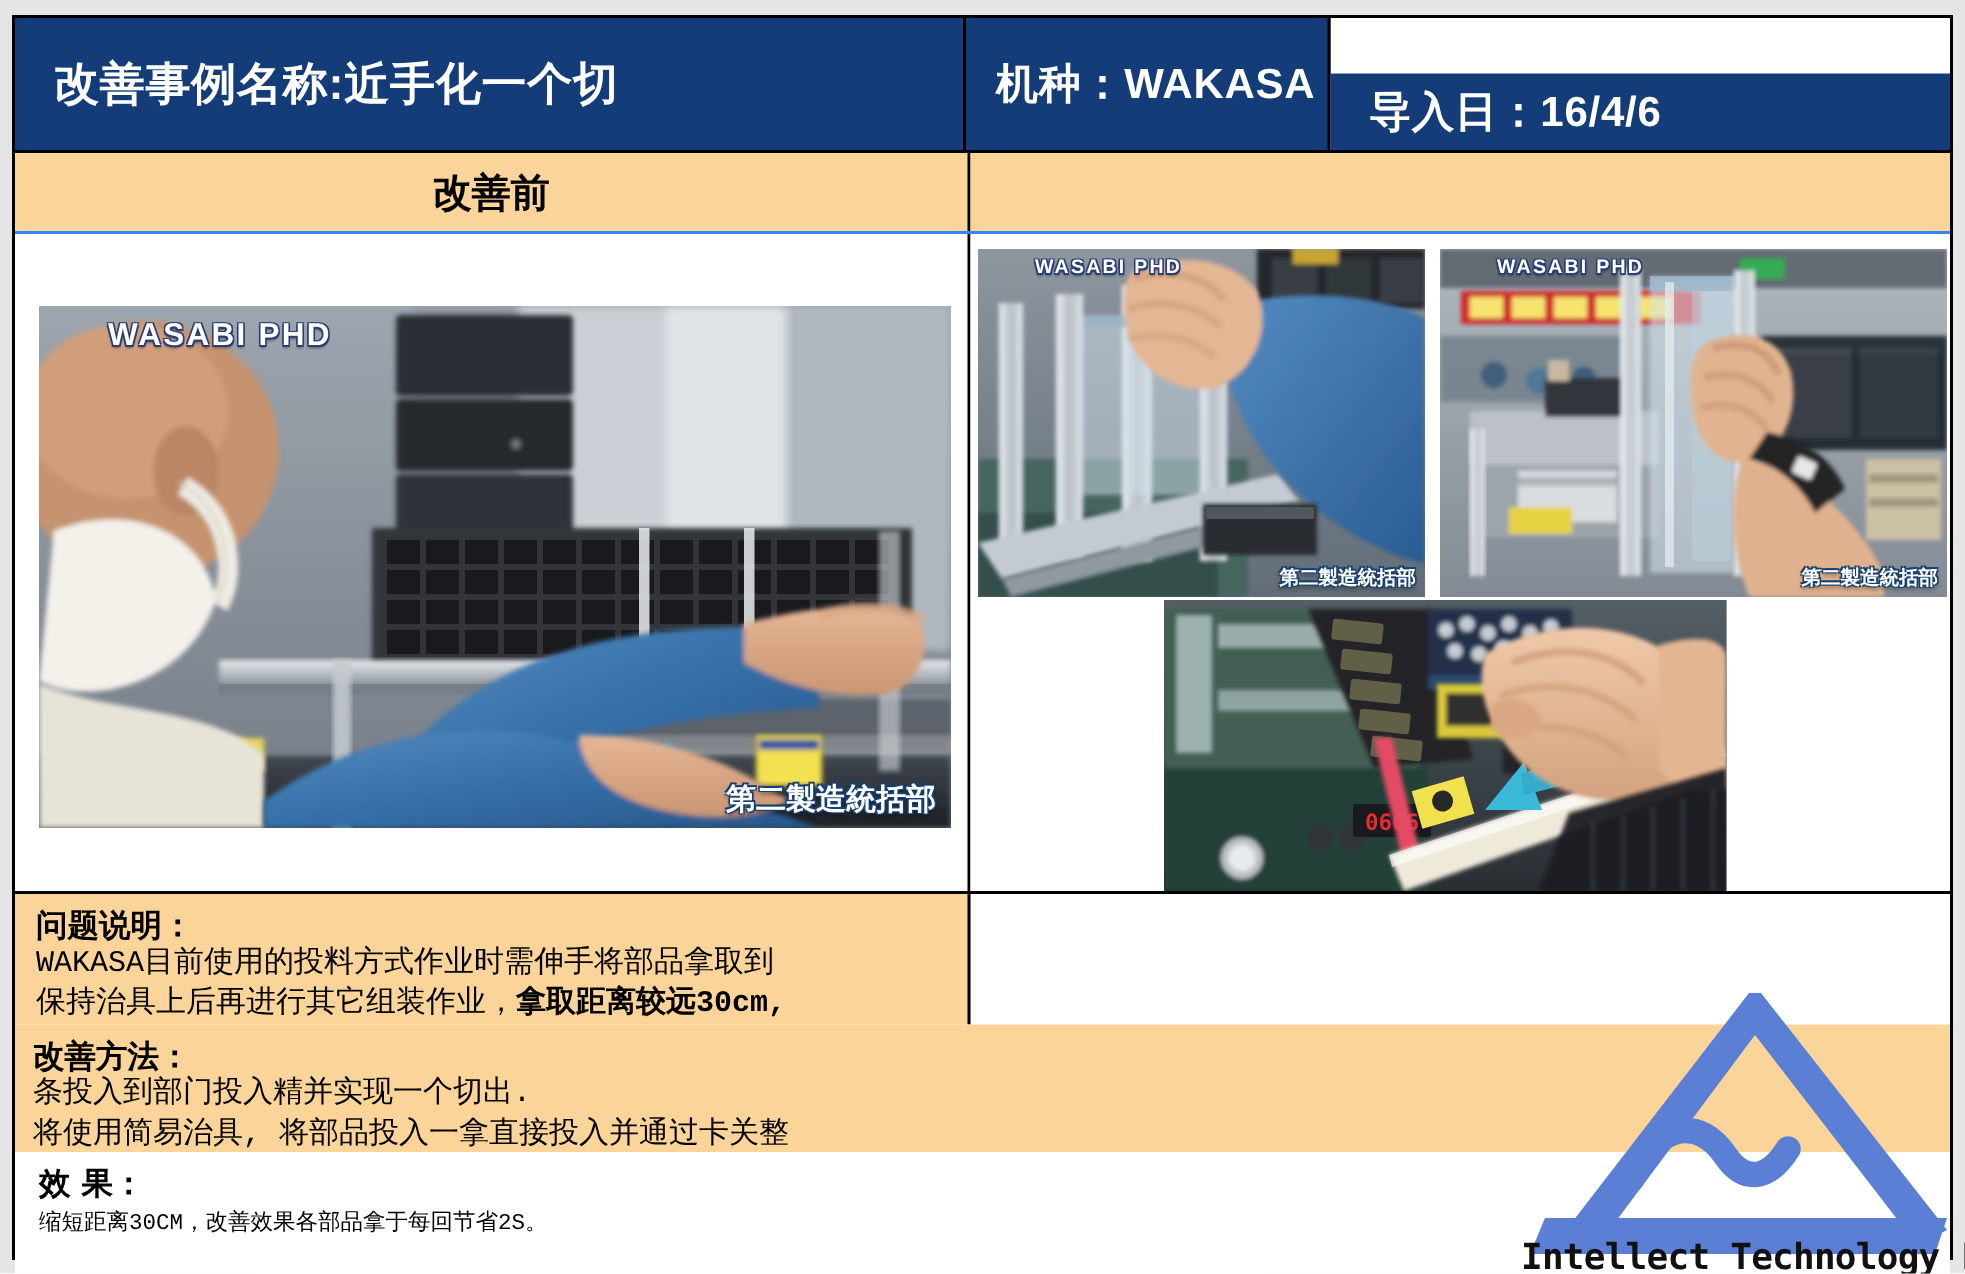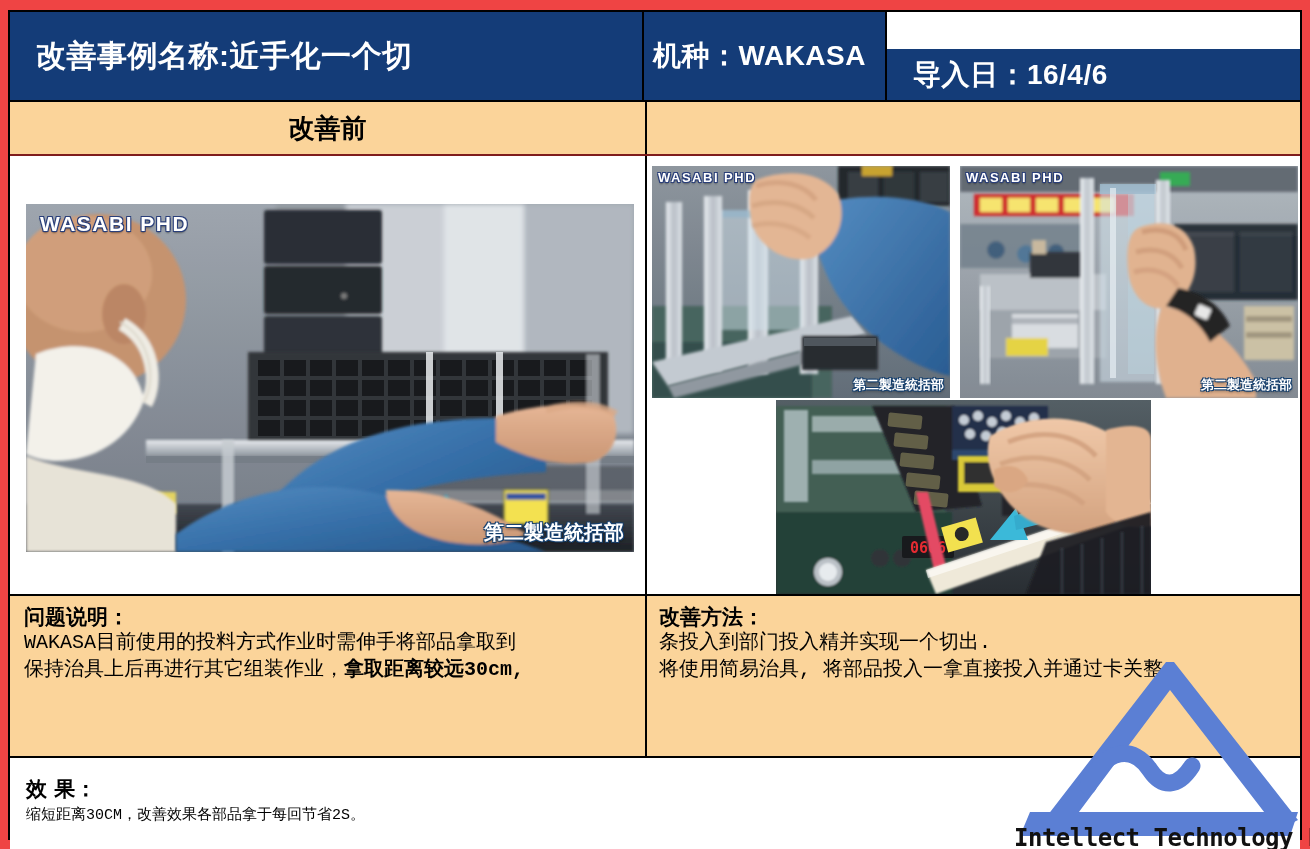--- a/index.html
+++ b/index.html
@@ -2,45 +2,45 @@
 <html><head>
 <meta charset="utf-8">
 <style>
   * { box-sizing: border-box; margin: 0; padding: 0; }
   html, body {
     width: 1310px; height: 849px;
     background: #ffffff;
     font-family: "Liberation Sans", "DejaVu Sans", sans-serif;
     overflow: hidden;
   }
-  #root { position: relative; width: 1310px; height: 849px; background:#ef4444; }
+  #root { position: relative; width: 1310px; height: 849px; background:#e5e5e5; }
 
   
   .frame {
     position: absolute; left: 8px; top: 10px;
     width: 1294px; height: 830px;
     border: 2px solid #000;
     background: #fff;
   }
 
   
   .hdr-row { position:absolute; left:0; top:0; width:100%; height:88px; display:flex; }
   .hdr-cell {
     background:#143c78; color:#fff; display:flex; align-items:center;
     border-right:2px solid #000;
     font-weight:bold; letter-spacing:.5px;
   }
   .hdr-cell:last-child { border-right:none; }
   .hdr-title   { width:637px; padding-left:26px; font-size:30px; }
-  .hdr-model   { width:244px; padding-left:9px; font-size:28px; }
+  .hdr-model   { width:244px; padding-left:20px; font-size:28px; }
   .hdr-date    { width:415px; padding-left:26px; font-size:28px;margin-top:37px; }
 
   
   .sub-row { position:absolute; left:0; top:88px; width:100%; height:56px; display:flex;
-             border-top:2px solid #000; border-bottom:2px solid #7f1d1d; }
+             border-top:2px solid #000; border-bottom:2px solid #3b82f6; }
   .sub-left {
     width:637px; background:#fbd49a; border-right:2px solid #000;
     display:flex; align-items:center; justify-content:center;
     font-size:26px; font-weight:bold; color:#000;
   }
   .sub-right { flex:1; background:#fbd49a; }
 
   
   .photo-row { position:absolute; left:0; top:144px; width:100%; height:438px; display:flex; }
   .photo-left  { width:637px; border-right:2px solid #000; background:#fff; position:relative; }
@@ -58,33 +58,34 @@
   .rp-b  { position:absolute; left:129px; top:244px; width:375px; height:194px; overflow:hidden; background:#4f5560; }
 
   
   .wm-wasabi {
     position:absolute; color:#ffffff; font-weight:bold;
     font-family:"Liberation Sans", sans-serif;
     letter-spacing:1.5px;
     text-shadow: -1px -1px 0 #2a3f7a, 1px -1px 0 #2a3f7a, -1px 1px 0 #2a3f7a,
                   1px 1px 0 #2a3f7a, 0 2px 2px rgba(0,0,0,.45);
     pointer-events:none;
+    margin-left:32px;
   }
   .wm-dept {
     position:absolute; color:#ffffff; font-weight:bold;
     font-family:"DejaVu Sans", sans-serif;
     text-shadow: -1px -1px 0 #16406f, 1px -1px 0 #16406f, -1px 1px 0 #16406f,
                   1px 1px 0 #16406f, 0 2px 3px rgba(0,0,0,.5);
     pointer-events:none;
     margin-left:20px;
   }
 
   
   .desc-row { position:absolute; left:0; top:582px; width:100%; height:164px; display:flex;
-              border-top:2px solid #000; border-bottom:2px solid #000; }
+              border-top:2px solid #000; border-bottom:2px solid #000;flex-direction:column; }
   .desc-left  { width:637px; background:#fbd49a; border-right:2px solid #000; padding:8px 10px 0 14px; }
   .desc-right { flex:1; background:#fbd49a; padding:8px 14px 0 12px; position:relative; }
   .desc-head  { font-size:21px; font-weight:bold; color:#000; line-height:1.25; font-family:"DejaVu Sans", sans-serif; }
   .desc-body  { font-size:20px; color:#000; line-height:1.32; font-family:Liberation Mono, monospace; }
   .desc-body b { font-weight:bold; }
 
   
   .eff-row { position:absolute; left:0; top:756px; width:100%; height:94px; background:#fff; padding:8px 0 0 16px; }
   .eff-head { font-size:21px; font-weight:bold; color:#000; font-family:"DejaVu Sans", sans-serif; line-height:1.3; }
   .eff-body { font-size:15px; color:#000; font-family:Liberation Mono, monospace; line-height:1.4; margin-top:2px; }

